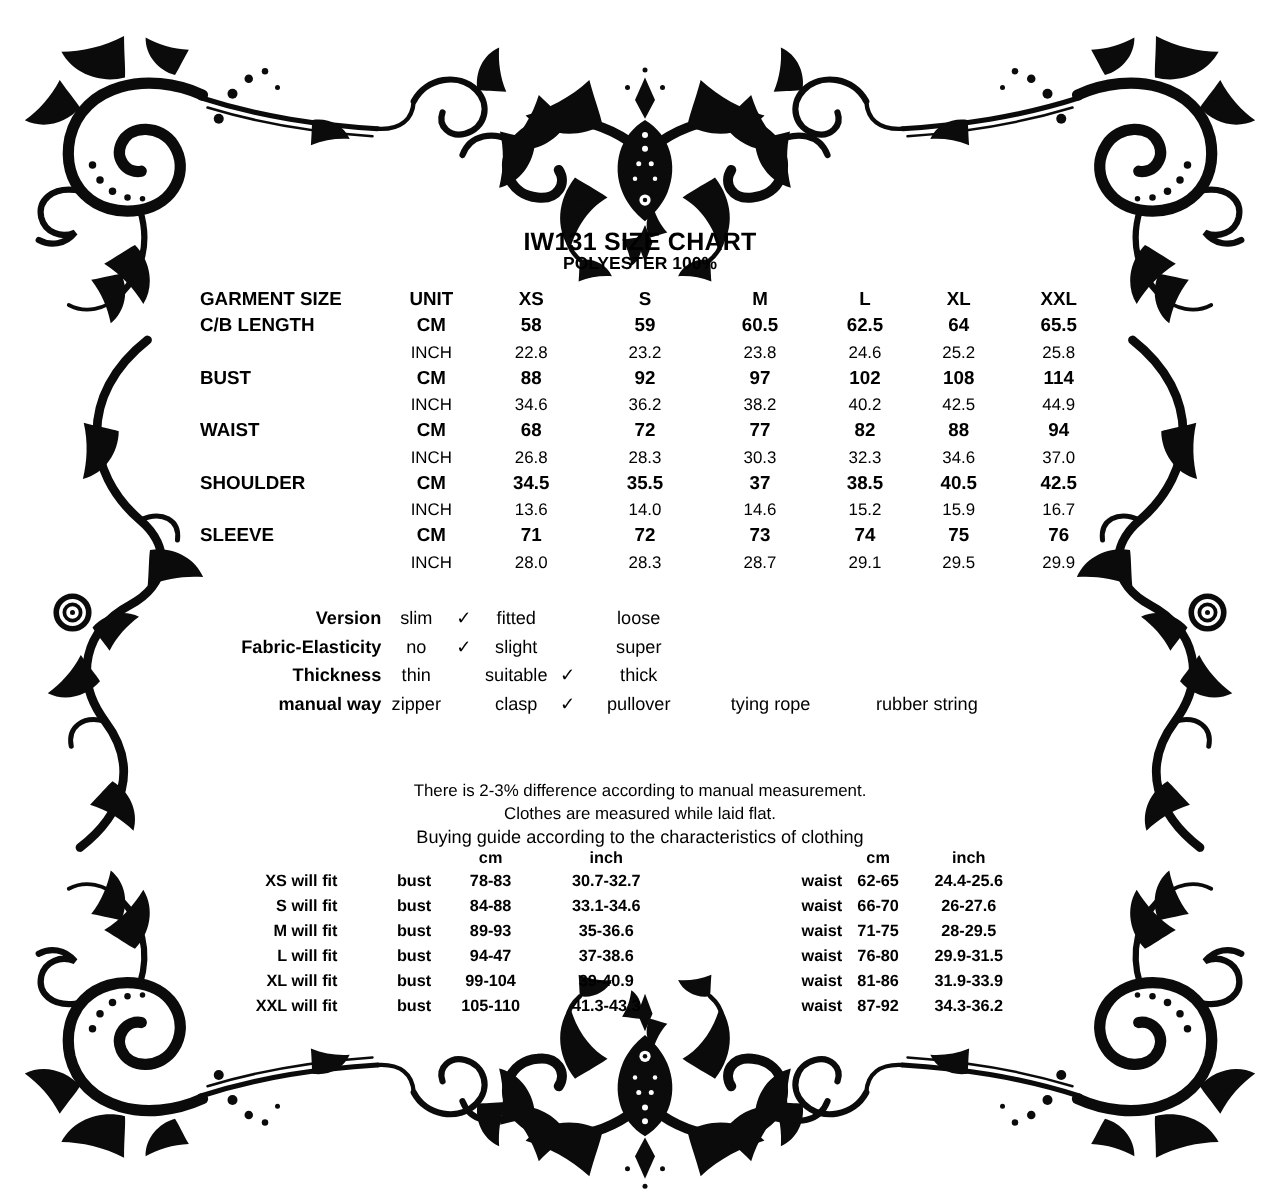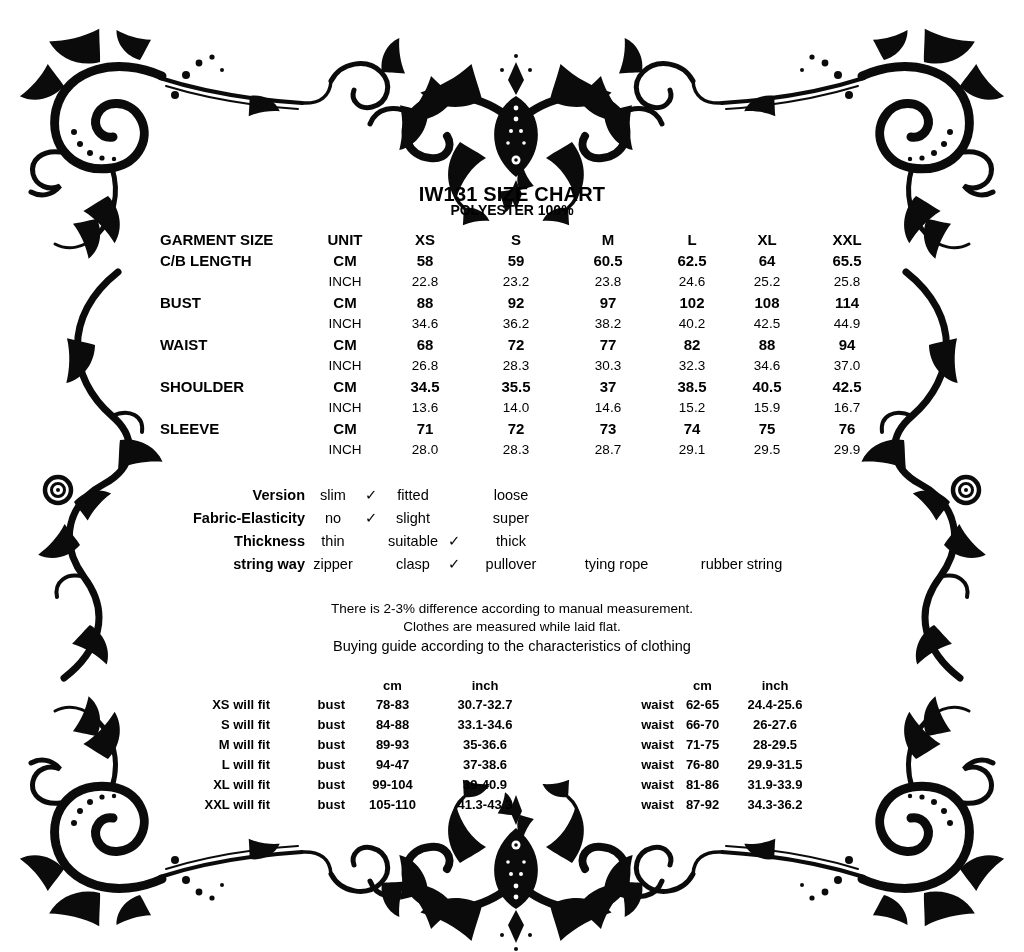--- a/index.html
+++ b/index.html
@@ -22,21 +22,21 @@
 
   
   .attrgrid{top:484px;left:160px;display:grid;
     grid-template-columns:145px 56px 20px 64px 18px 96px 115px 135px;
     font-size:14.5px;line-height:23px;}
   .attrgrid .lab{text-align:right;font-weight:bold;white-space:nowrap;}
   .attrgrid .opt{text-align:center;white-space:nowrap;}
   .attrgrid .chk{text-align:center;}
 
   
-  .notes{top:600px;left:0;width:100%;text-align:center;font-size:13.5px;line-height:18px;}
+  .notes{top:624px;left:0;width:100%;text-align:center;font-size:13.5px;line-height:18px;}
   .notes .heading{font-size:14.5px;font-weight:normal;line-height:21px;}
 
   
   .guidegrid{top:676px;left:160px;display:grid;
     grid-template-columns:110px 85px 75px 110px 100px 35px 55px 90px;
     font-size:13px;font-weight:bold;}
   .guidegrid .gh{line-height:19px;text-align:center;}
   .guidegrid .gr{line-height:20px;text-align:center;white-space:nowrap;}
   .guidegrid .glab{text-align:right;}
   .guidegrid .gbust{text-align:right;padding-right:10px;}
@@ -256,21 +256,21 @@
 
     <div class="lab">Thickness</div>
     <div class="opt">thin</div>
     <div class="chk"></div>
     <div class="opt">suitable</div>
     <div class="chk">✓</div>
     <div class="opt">thick</div>
     <div class="opt"></div>
     <div class="opt"></div>
 
-    <div class="lab">string way</div>
+    <div class="lab">manual way</div>
     <div class="opt">zipper</div>
     <div class="chk"></div>
     <div class="opt">clasp</div>
     <div class="chk">✓</div>
     <div class="opt">pullover</div>
     <div class="opt">tying rope</div>
     <div class="opt">rubber string</div>
   </div>
 
   <div class="abs notes">

